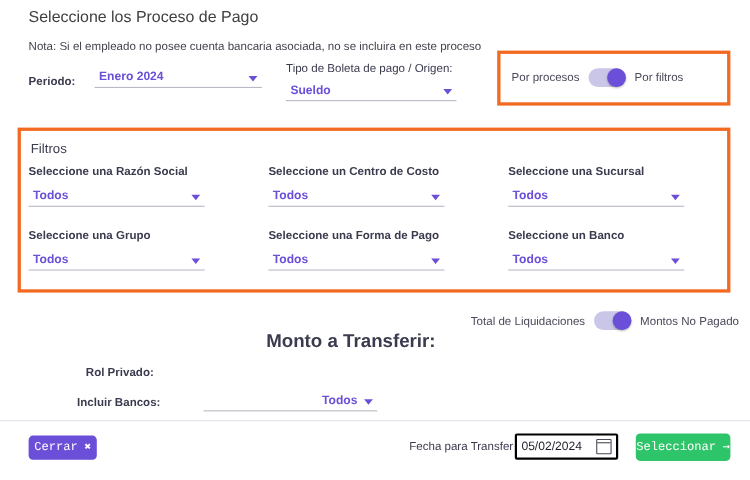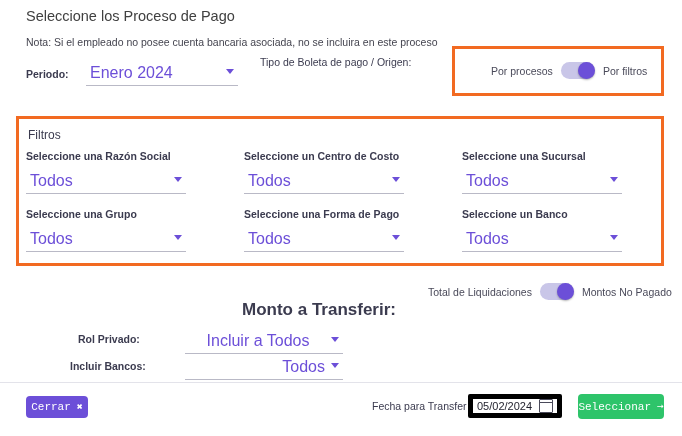--- a/index.html
+++ b/index.html
@@ -50,25 +50,26 @@
   .field-label-normal {
     font-size: 10.5px;
     color: #3b3b4f;
     font-weight: normal;
   }
 
   .select-underline {
     position: relative;
     border-bottom: 1px solid #b9b9c6;
     color: #6c4fd8;
-    font-size: 16px;
+    font-size: 11px;
     padding: 2px 16px 3px 4px;
     box-sizing: border-box;
     cursor: pointer;
     background: transparent;
+    font-weight: bold;
   }
   .select-underline .caret {
     position: absolute;
     right: 4px;
     top: 7px;
     width: 0;
     height: 0;
     border-left: 4.5px solid transparent;
     border-right: 4.5px solid transparent;
     border-top: 5px solid #6c4fd8;
@@ -99,21 +100,21 @@
     height: 150px;
   }
 
   
   .toggle-wrap {
     position: absolute;
     display: flex;
     align-items: center;
     gap: 8px;
   }
-  #toggle-procesos { left: 491px; top: 62px; }
+  #toggle-procesos { left: 465px; top: 62px; }
   .toggle-text {
     font-size: 10.5px;
     color: #4a4a5a;
   }
   .switch {
     width: 34px;
     height: 17px;
     border-radius: 9px;
     background: #c9c6e8;
     position: relative;
@@ -218,21 +219,21 @@
     top: 400px;
     font-size: 10.5px;
     color: #3b3b4f;
   }
   .date-input {
     position: absolute;
     left: 468px;
     top: 394px;
     width: 94px;
     height: 24px;
-    border: 5px solid #000000;
+    border: 2px solid #000000;
     border-radius: 2px;
     box-sizing: border-box;
     background: #fff;
     font-size: 11px;
     color: #1f1f2b;
     font-family: "Liberation Sans", sans-serif;
     padding: 0 4px;
     display: flex;
     align-items: center;
     justify-content: space-between;
@@ -263,20 +264,24 @@
   <div class="note">Nota: Si el empleado no posee cuenta bancaria asociada, no se incluira en este proceso</div>
 
   <div class="toprow">
     <div id="periodo-label" class="field-label">Periodo:</div>
     <div id="periodo-select" class="select-underline">
       <span>Enero 2024</span>
       <span class="caret"></span>
     </div>
 
     <div id="boleta-label" class="field-label-normal">Tipo de Boleta de pago / Origen:</div>
+    <div id="boleta-select" class="select-underline">
+      <span>Sueldo</span>
+      <span class="caret"></span>
+    </div>
   </div>
 
   <div class="hl" id="hl-toggle"></div>
 
   <div class="toggle-wrap" id="toggle-procesos">
     <span class="toggle-text">Por procesos</span>
     <span class="switch">
         <span class="knob"></span>
       </span>
     <span class="toggle-text">Por filtros</span>
@@ -341,24 +346,20 @@
 
   <div class="toggle-wrap" id="toggle-liquidaciones">
     <span class="toggle-text">Total de Liquidaciones</span>
     <span class="switch">
         <span class="knob"></span>
       </span>
     <span class="toggle-text">Montos No Pagado</span>
   </div>
 
   <div id="rol-label" class="field-label">Rol Privado:</div>
-  <div id="rol-select" class="select-underline">
-    <span>Incluir a Todos</span>
-    <span class="caret"></span>
-  </div>
 
   <div id="bancos-label" class="field-label">Incluir Bancos:</div>
   <div id="bancos-select" class="select-underline">
     <span>Todos</span>
     <span class="caret"></span>
   </div>
 
   <div class="divider"></div>
 
   <button class="btn" id="btn-cerrar">

